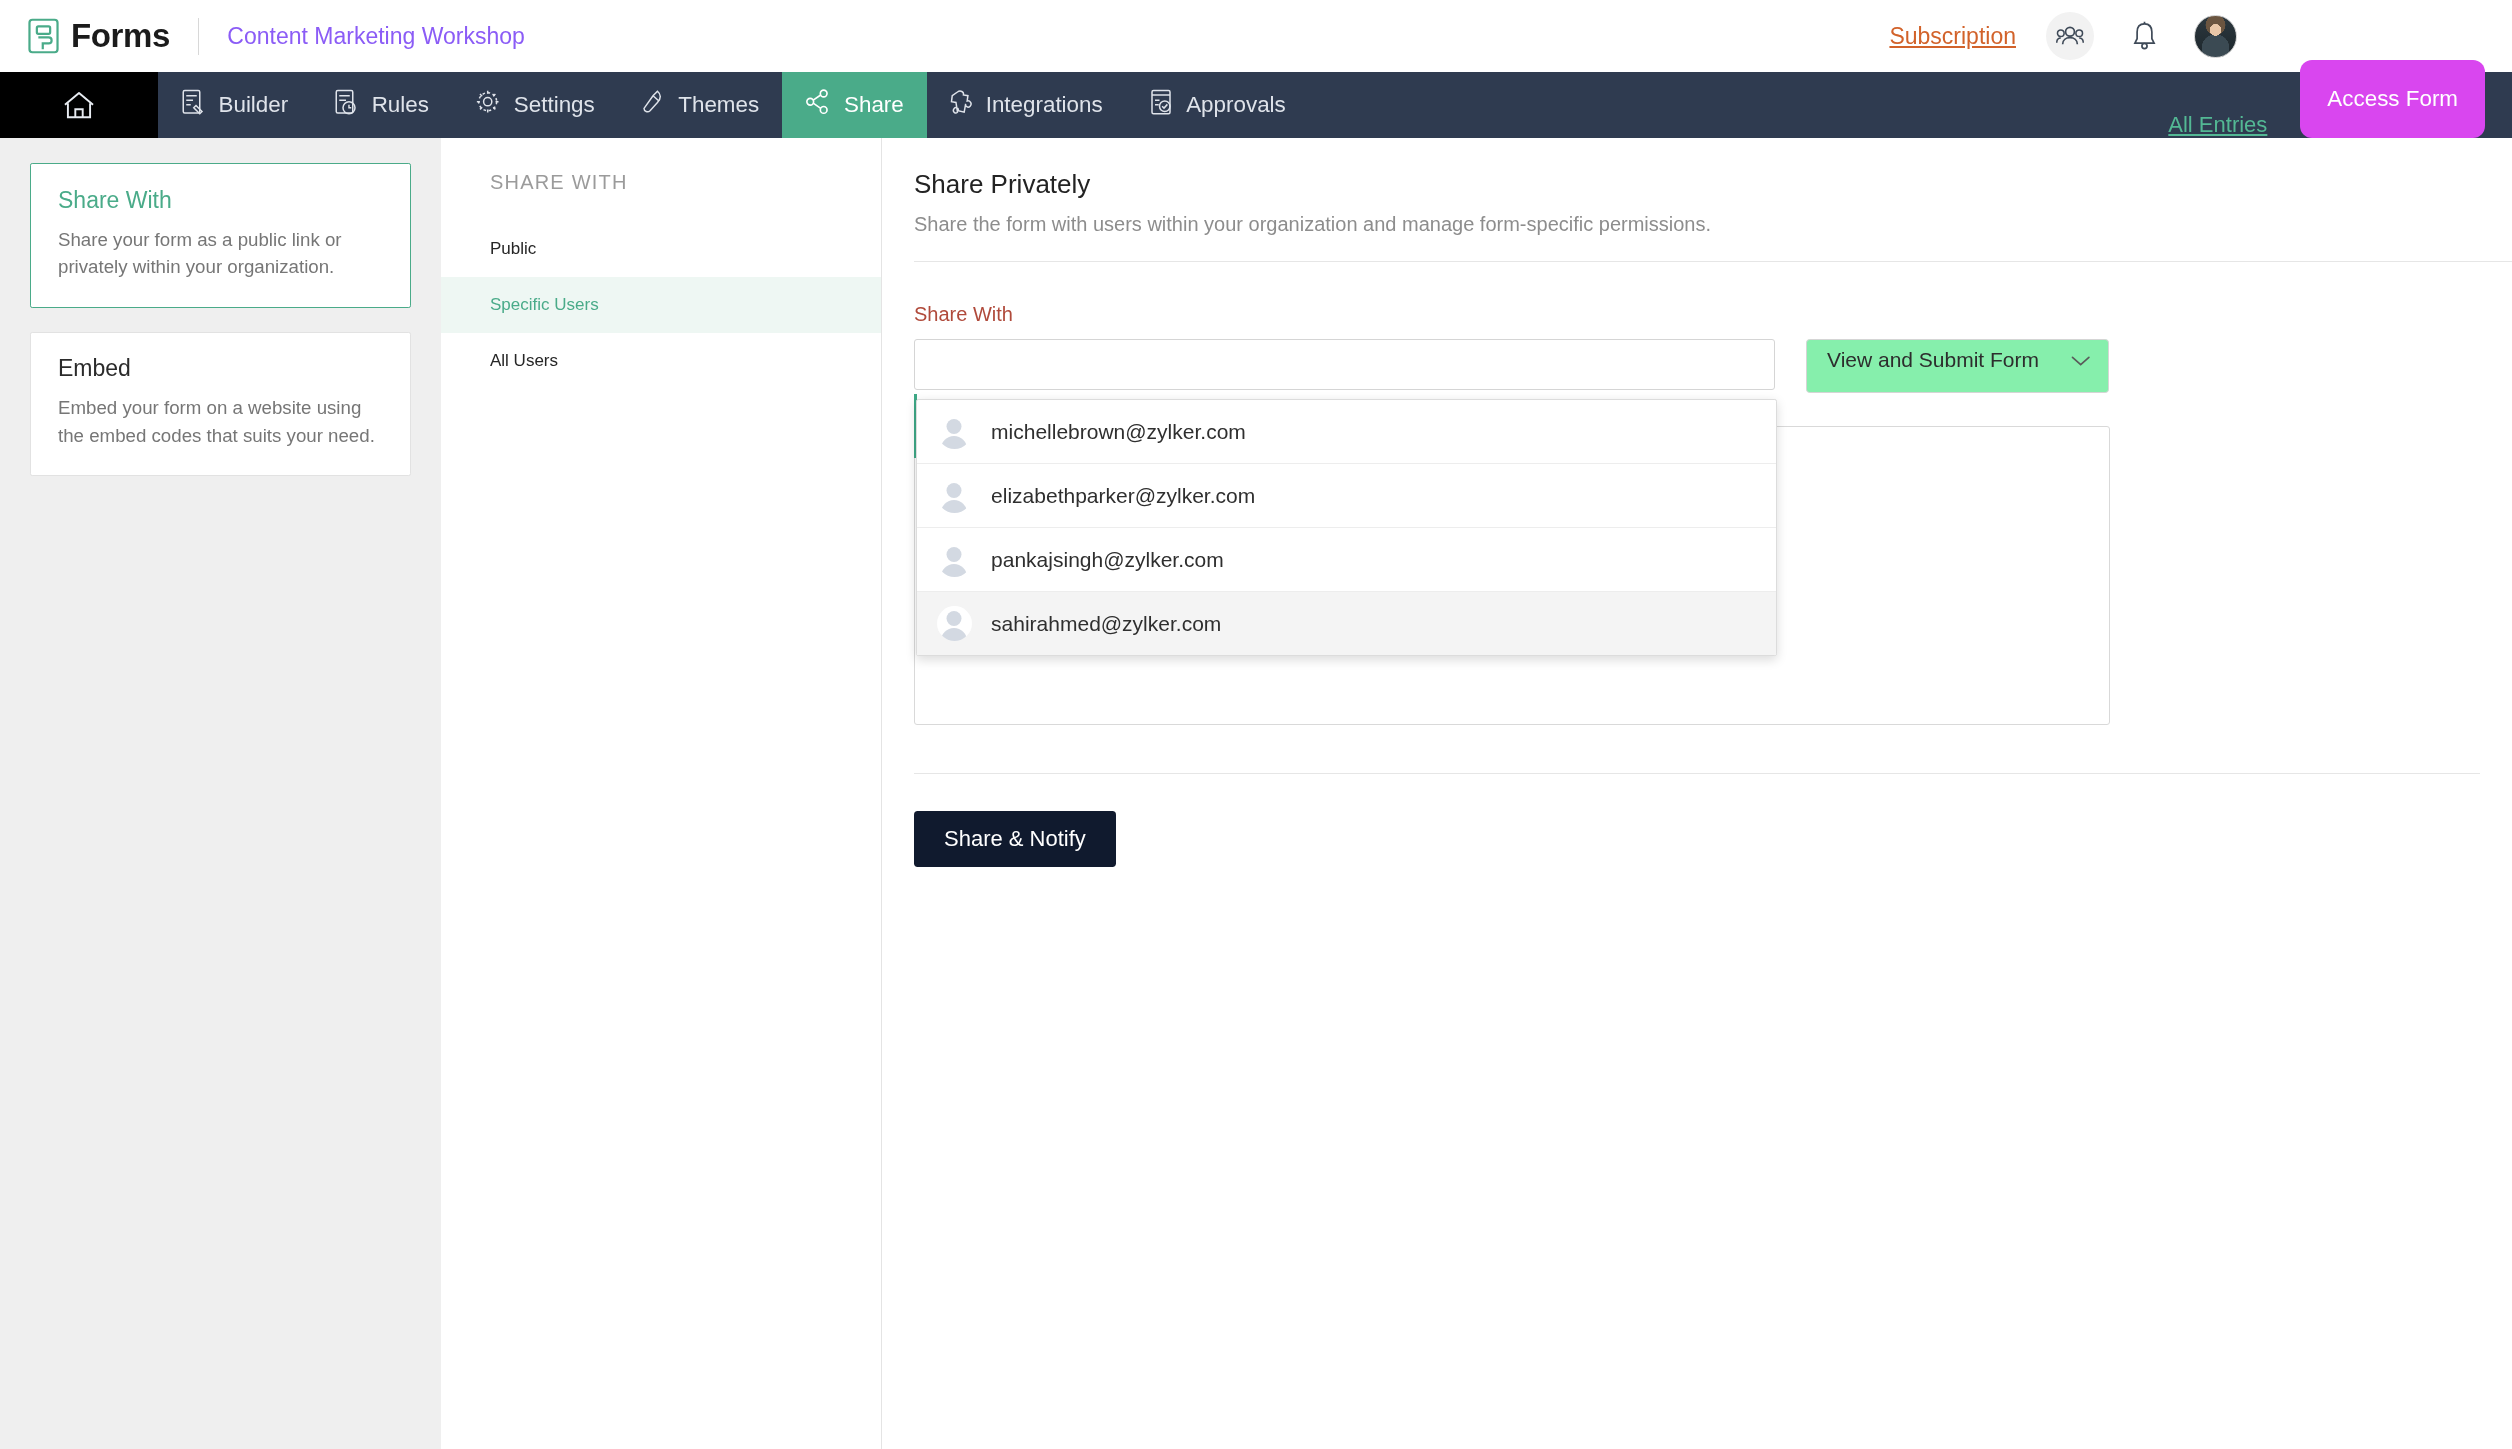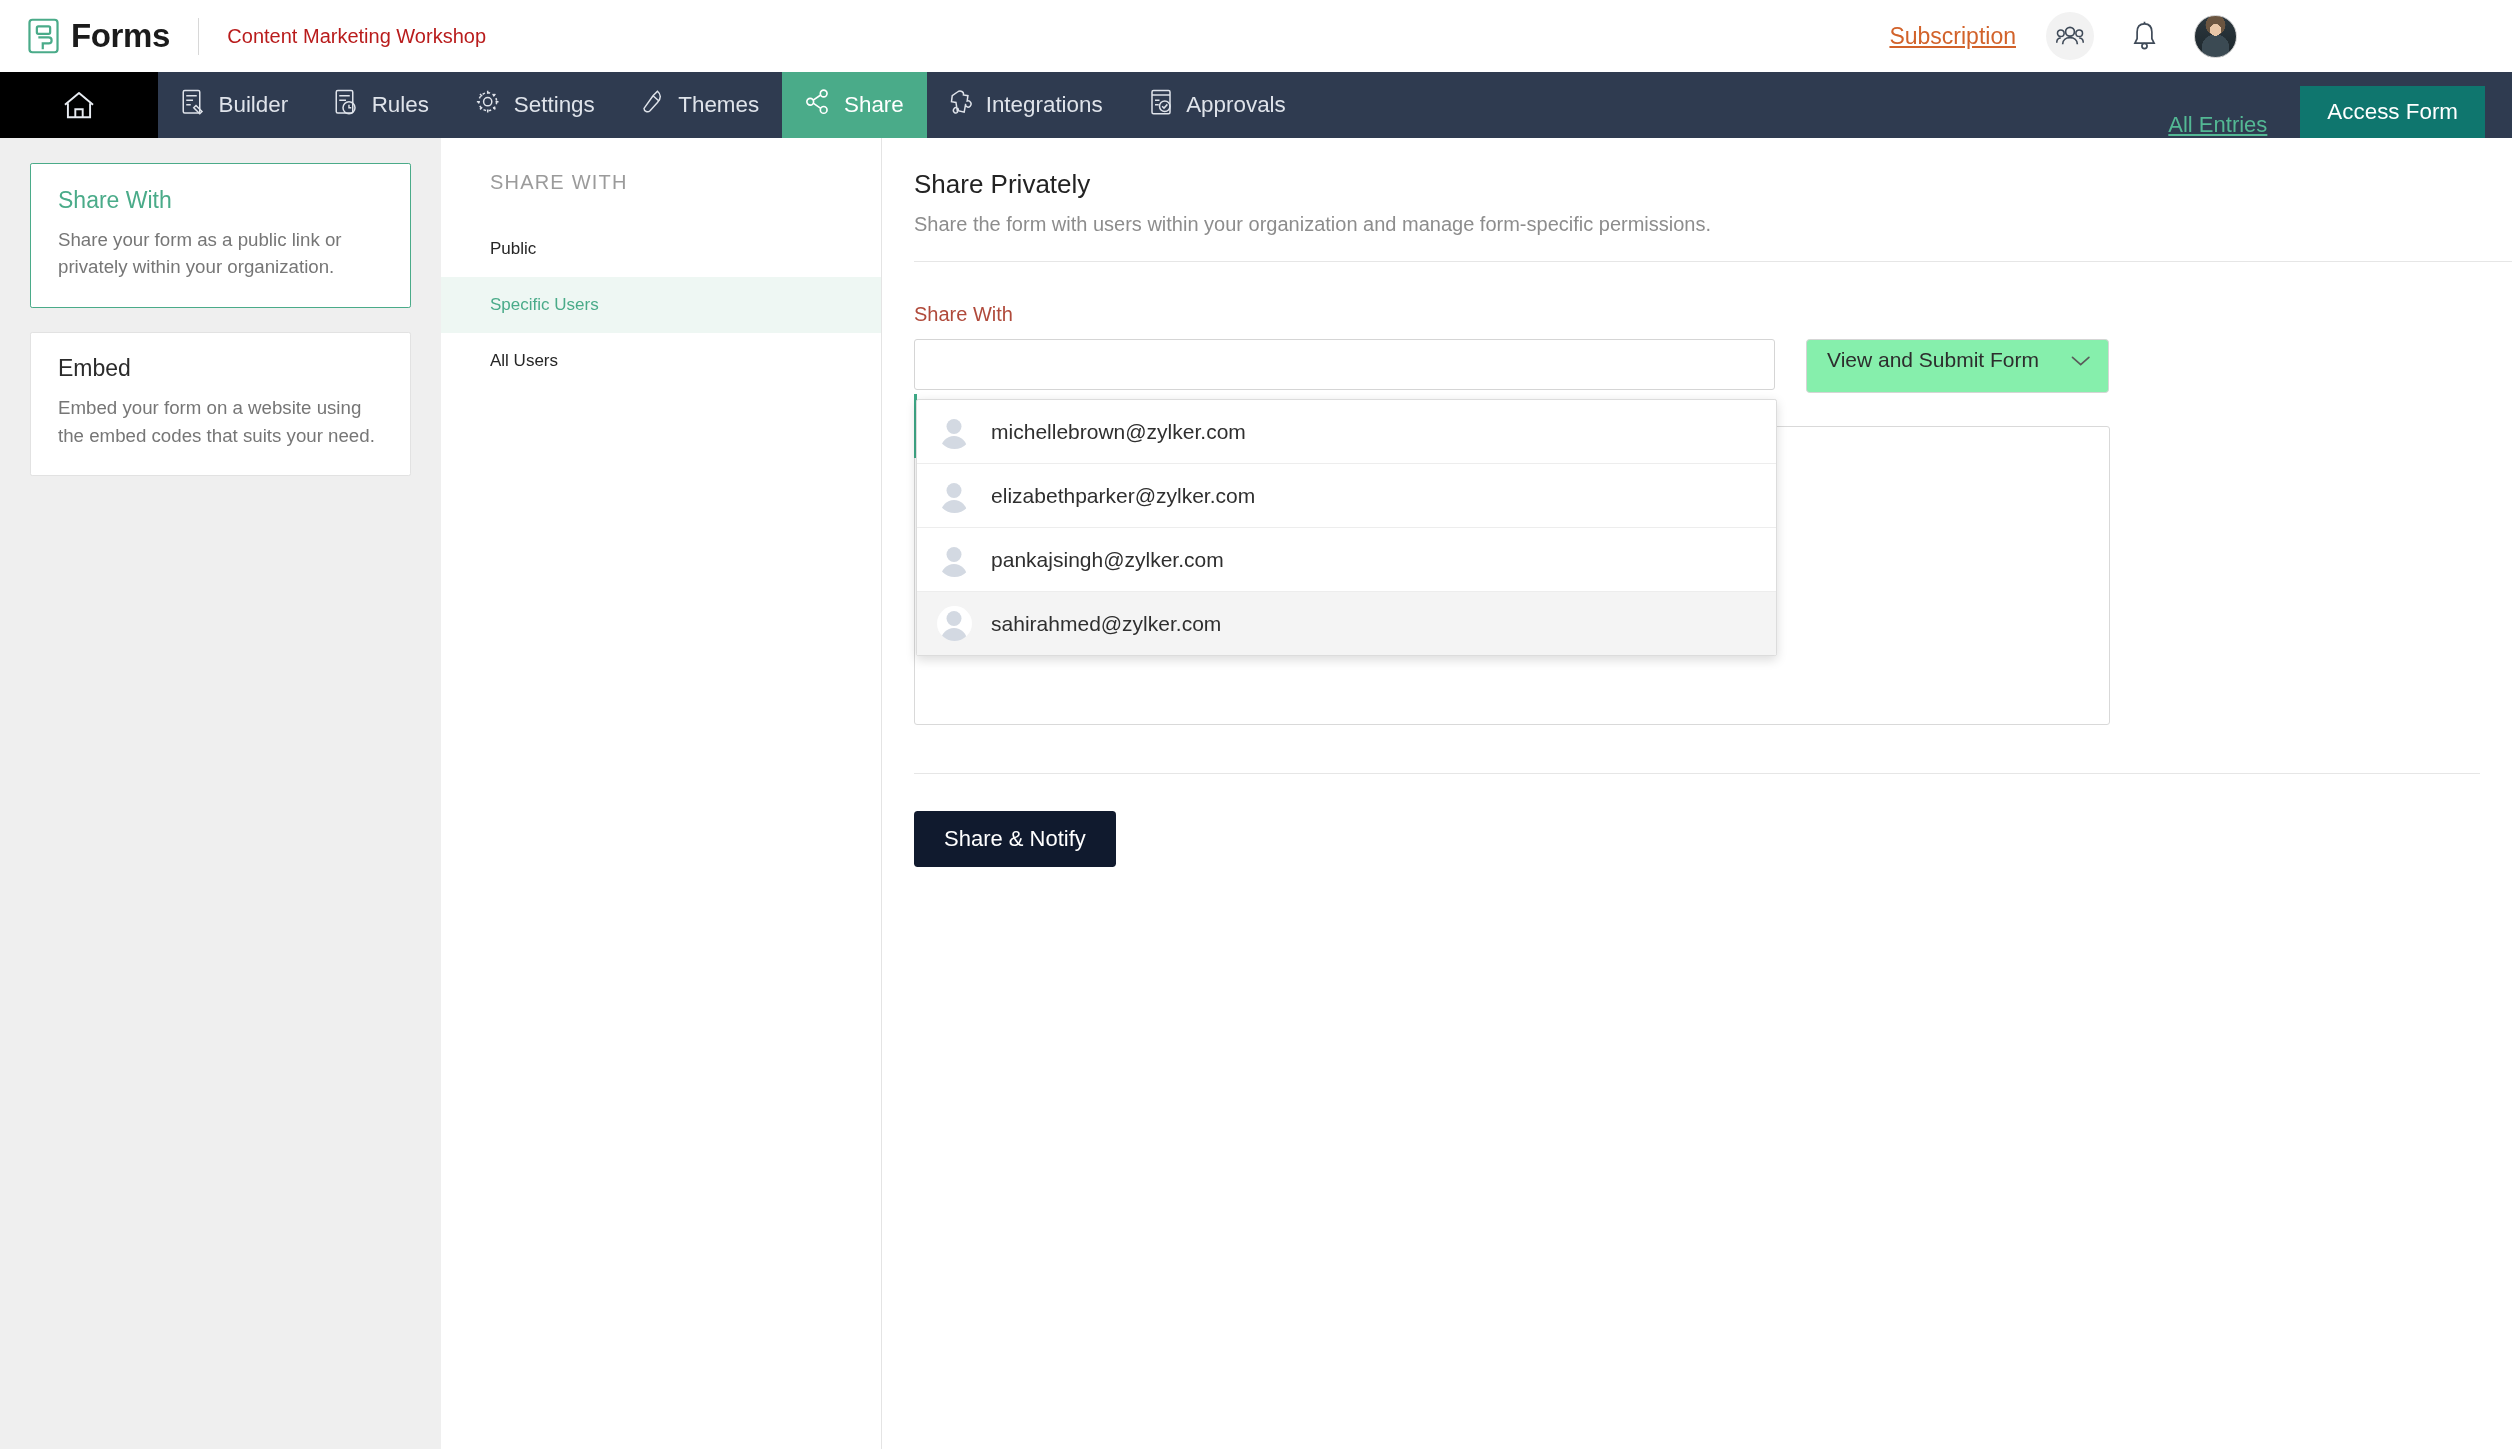--- a/index.html
+++ b/index.html
@@ -13,21 +13,21 @@
 
   
   .topbar{
     position:absolute; left:0; top:0; width:2264px; height:72px;
     background:#ffffff; display:flex; align-items:center;
   }
   .brand{ display:flex; align-items:center; margin-left:28px; }
   .brand-logo{ width:31px; height:36px; position:relative; }
   .brand-name{ font-size:33px; font-weight:bold; color:#1b1b1b; margin-left:12px; letter-spacing:-0.4px;}
   .brand-sep{ width:1.5px; height:37px; background:#d8d8d8; margin:0 28px; }
-  .form-title{ font-size:20px; color:#b91c1c; }
+  .form-title{ font-size:23px; color:#8b5cf6; }
   .topbar-right{ margin-left:auto; display:flex; align-items:center; margin-right:27px; gap:30px;}
   .subscription{ font-size:23px; color:#d2622a; text-decoration:underline; cursor:pointer;}
   .icon-circle{
     width:48px; height:48px; border-radius:50%; background:#f2f2f2;
     display:flex; align-items:center; justify-content:center; cursor:pointer;
   }
   .bell-wrap{ width:40px;height:40px; display:flex;align-items:center;justify-content:center; cursor:pointer;}
   .avatar{
     width:43px;height:43px;border-radius:50%;cursor:pointer;
     background:
@@ -50,22 +50,22 @@
   .nav-item{
     display:flex; align-items:center; gap:13.5px; padding:0 23px;
     color:#dfe3ea; font-size:22.4px; cursor:pointer;
   }
   .nav-item.active{ background:#4aab89; color:#ffffff; }
   .nav-right{ margin-left:auto; display:flex; align-items:flex-end; gap:0; padding-right:27px; }
   .all-entries{
     color:#53b894; font-size:22px; text-decoration:underline; cursor:pointer; margin-right:33px;
   }
   .access-form{
-    background:#0f766e; color:#fff; font-size:22.4px; border:0; border-radius:0;
-    padding:13px 27px; cursor:pointer;
+    background:#d946ef; color:#fff; font-size:22.4px; border:0; border-radius:12px;
+    padding:26px 27px; cursor:pointer;
   }
 
   
   .leftpanel{
     position:absolute; left:0; top:138px; width:441px; height:1311px;
     background:#efefef; padding:25.4px 30px 0 30px;
   }
   .lcard{
     background:#ffffff; border:0.7px solid #e2e2e2; border-radius:2.2px;
     padding:22.4px 27px 25.4px 27px; margin-bottom:24px; cursor:pointer;

